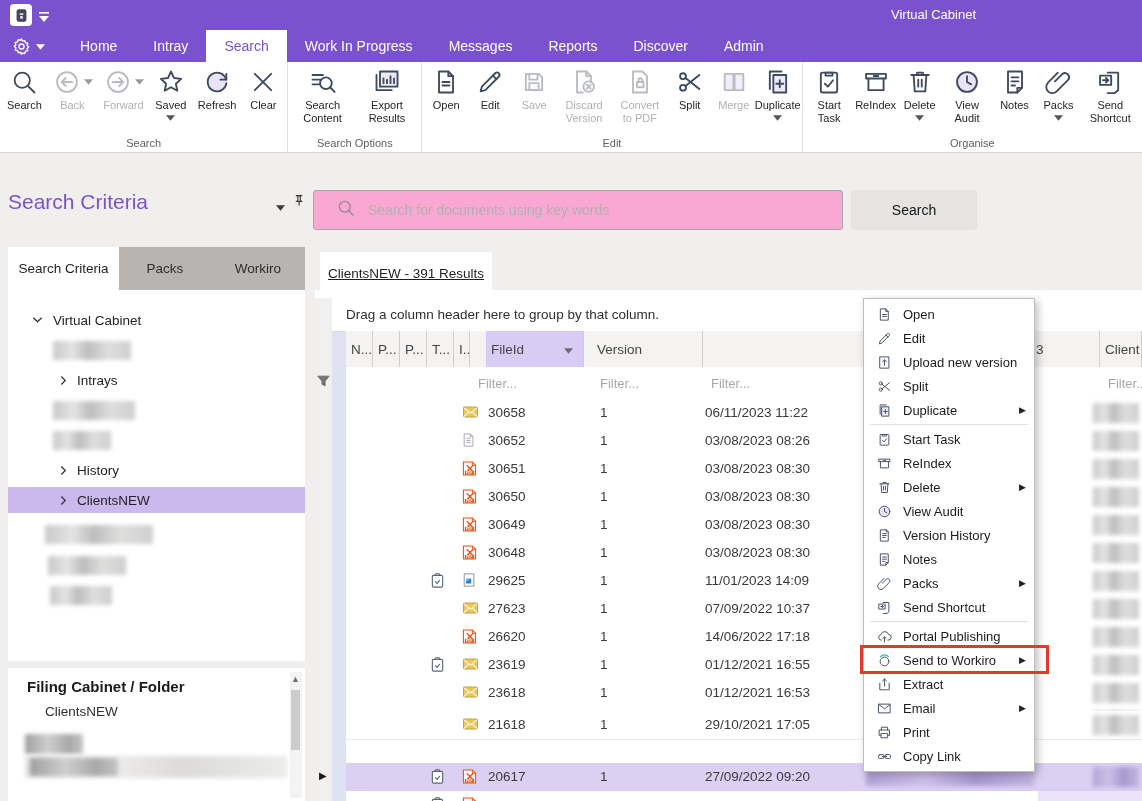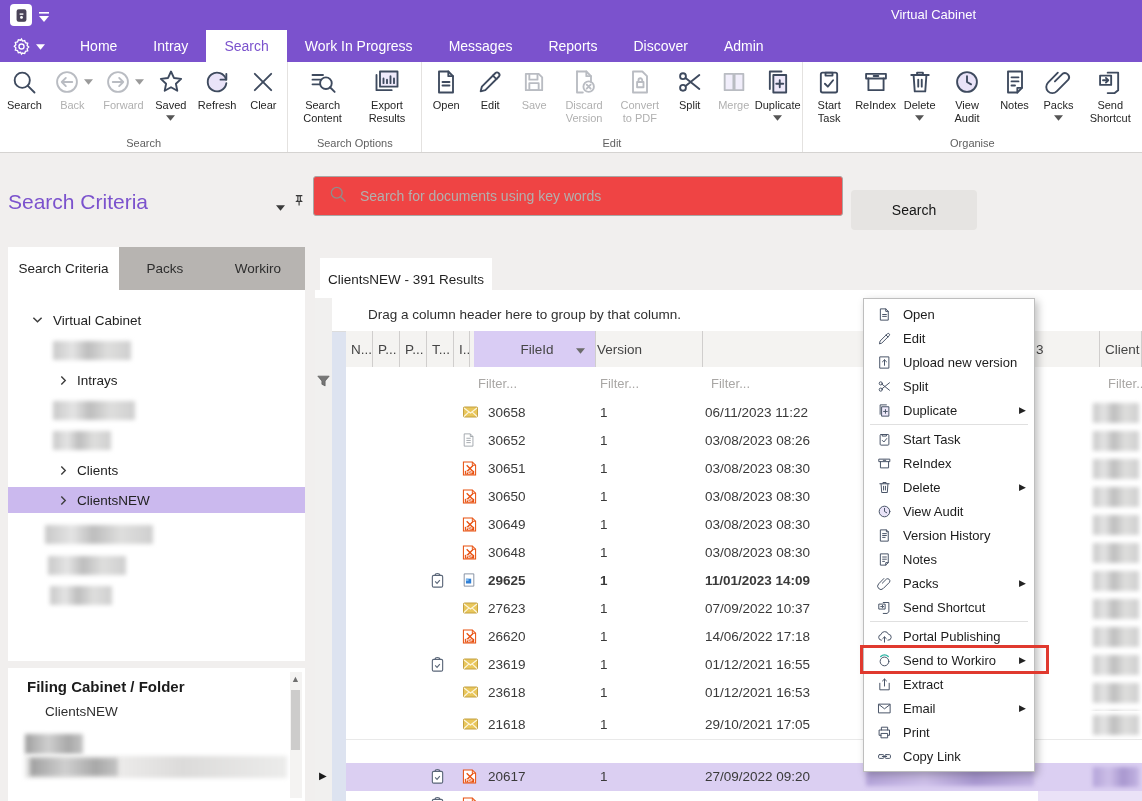--- a/index.html
+++ b/index.html
@@ -30,31 +30,31 @@
   .rbtn.disabled .rlab{color:#b0b0b0;}
   .rbtn .below-caret{color:#555;margin-top:1px;line-height:6px;}
   .riconrow{display:flex;align-items:center;}
   .side-caret{color:#9a9a9a;margin-left:2px;font-size:9px;}
   .glabel{text-align:center;font-size:11px;color:#606060;padding:1px 0 3px 0;}
 
   
   .sc-heading{position:absolute;left:8px;top:190px;font-size:21px;color:#7b52cd;}
   .sc-caret{position:absolute;left:276px;top:197px;color:#3a3a3a;}
   .sc-pin{position:absolute;left:293px;top:193px;color:#3a3a3a;}
-  .searchbox{position:absolute;left:313px;top:176px;width:530px;height:40px;background:#ef4444;border:1px solid #a9a7a5;border-radius:3px;box-sizing:border-box;display:flex;align-items:center;}
+  .searchbox{position:absolute;left:313px;top:190px;width:530px;height:40px;background:#f9a8d4;border:1px solid #a9a7a5;border-radius:3px;box-sizing:border-box;display:flex;align-items:center;padding-left:8px;}
   .searchbox svg{margin:0 10px 0 14px;}
   .searchbox input{border:none;outline:none;flex:1;font-size:14px;font-family:"Liberation Sans",sans-serif;color:#333;background:transparent;}
   .searchbox input::placeholder{color:#b2b0ae;}
   .search-btn{position:absolute;left:851px;top:190px;width:126px;height:40px;background:#e6e4e2;border:none;border-radius:4px;font-size:14px;color:#141414;font-family:"Liberation Sans",sans-serif;cursor:pointer;}
 
   
   .ltab{position:absolute;top:247px;height:43px;display:flex;align-items:center;justify-content:center;font-size:13.5px;cursor:pointer;box-sizing:border-box;}
   .ltab.inactive{background:#b7b4b1;color:#2e2e2e;}
   .ltab.active{background:#fff;color:#1f1f1f;}
-  .rtab{position:absolute;left:320px;top:258px;width:172px;height:43px;background:#fff;display:flex;align-items:center;justify-content:center;font-size:13.5px;color:#1f1f1f;cursor:pointer;}
+  .rtab{position:absolute;left:320px;top:252px;width:172px;height:43px;background:#fff;display:flex;align-items:center;justify-content:center;font-size:13.5px;color:#1f1f1f;cursor:pointer;text-decoration:underline;}
 
   
   .treepanel{position:absolute;left:8px;top:290px;width:297px;height:371px;background:#fff;}
   .titem{position:absolute;height:26px;display:flex;align-items:center;font-size:13.5px;color:#222;cursor:pointer;}
   .titem .chev{margin-right:10px;display:flex;color:#3c3c3c;}
   .tsel{position:absolute;left:0;width:297px;height:26px;background:#cbb9ee;}
   .blur{background:linear-gradient(90deg,#c9c9c9 0%,#e4e4e4 25%,#bdbdbd 45%,#dededd 70%,#cfcfcf 100%);filter:blur(2px);border-radius:1px;}
   .blur.dark{background:linear-gradient(90deg,#9f9f9f,#cfcfcf 40%,#a8a8a8 75%,#c4c4c4);}
   .blur.light{background:linear-gradient(90deg,#e3e3e2,#f0efee 30%,#dcdbda 60%,#ececeb);}
   .blur.purple{background:linear-gradient(90deg,#b3a3d8,#cdbfe8 35%,#a897cf 65%,#c3b4e2);}
@@ -65,21 +65,21 @@
   .filing-value{position:absolute;left:37px;top:36px;font-size:13.5px;color:#2e2e2e;}
   .fscroll{position:absolute;right:3px;top:4px;width:12px;height:126px;background:#f4f3f2;}
   .fscroll .arr{position:absolute;left:1px;top:2px;color:#6f6f6f;font-size:9px;}
   .fscroll .thumb{position:absolute;left:1px;top:18px;width:9px;height:60px;background:#cdcccb;}
 
   
   .tablearea{position:absolute;left:315px;top:290px;width:827px;height:511px;background:#fff;}
   .lstrip{position:absolute;left:315px;top:298px;width:17px;height:503px;background:#f1f0ef;border-right:1px solid #e0dedd;}
   .indcol{position:absolute;left:332px;top:331px;width:14px;height:470px;background:#dde3f0;}
   .groupbar{position:absolute;left:332px;top:298px;width:810px;height:33px;background:#fff;border-bottom:1px solid #dcdcdc;display:flex;align-items:center;}
-  .groupbar span{margin-left:36px;font-size:13.5px;color:#2f2f2f;}
+  .groupbar span{margin-left:14px;font-size:13.5px;color:#2f2f2f;}
   .hdrrow{position:absolute;left:346px;top:331px;width:796px;height:36px;background:#f4f3f1;border-bottom:1px solid #d8d6d4;}
   .hcell{position:absolute;top:0;height:36px;display:flex;align-items:center;font-size:13.5px;color:#454545;box-sizing:border-box;border-right:1px solid #d0cecd;padding-left:5px;overflow:hidden;white-space:nowrap;cursor:pointer;}
   .hcell.hl{background:#d9ccf4;}
   .hcell .sortcaret{position:absolute;right:10px;color:#6b6b6b;}
   .filtrow{position:absolute;left:346px;top:367px;width:796px;height:32px;background:#fff;border-bottom:1px solid #e6e6e6;}
   .fcell{position:absolute;top:0;height:32px;display:flex;align-items:center;font-size:13px;color:#a9a7a5;padding-left:8px;cursor:text;}
   .funnel{position:absolute;left:317px;top:373px;color:#5f5f5f;}
   .rowmark{position:absolute;left:319px;top:770px;color:#1a1a1a;font-size:10px;}
   .drow{position:absolute;left:346px;width:796px;height:28px;border-bottom:1px solid #e9e9e9;background:#fff;cursor:pointer;}
   .drow.sel{background:#dbcff2;}
@@ -447,21 +447,21 @@
         <span>Intrays</span>
       </div>
       <div class="blur" style="position: absolute; left: 45px; top: 111px; width: 82px; height: 19px;"></div>
       <div class="blur" style="position: absolute; left: 45px; top: 141px; width: 58px; height: 19px;"></div>
       <div class="titem" style="left: 52px; top: 167px;">
         <span class="chev">
           <svg viewBox="0 0 8 12" width="7" height="11" fill="none" stroke="#3c3c3c" stroke-width="1.6">
             <path d="M1.5 1.5 6 6l-4.5 4.5"></path>
           </svg>
         </span>
-        <span>Clients</span>
+        <span>History</span>
       </div>
       <div class="tsel" style="top: 197px;"></div>
       <div class="titem" style="left: 52px; top: 197px;">
         <span class="chev">
           <svg viewBox="0 0 8 12" width="7" height="11" fill="none" stroke="#3c3c3c" stroke-width="1.6">
             <path d="M1.5 1.5 6 6l-4.5 4.5"></path>
           </svg>
         </span>
         <span>ClientsNEW</span>
       </div>
@@ -497,21 +497,21 @@
       </div>
       <div class="hcell" style="left: 54px; width: 27px;">
         <span>P...</span>
       </div>
       <div class="hcell" style="left: 81px; width: 27px;">
         <span>T...</span>
       </div>
       <div class="hcell" style="left: 108px; width: 16px;">
         <span>I...</span>
       </div>
-      <div class="hcell hl" style="left: 128px; width: 122px; justify-content: center;">
+      <div class="hcell hl" style="left: 140px; width: 98px;">
         <span>FileId</span>
         <span class="sortcaret"><svg viewBox="0 0 10 6" width="9" height="6" fill="currentColor">
             <path d="M0 0h10L5 6z"></path>
           </svg></span>
       </div>
       <div class="hcell" style="left: 246px; width: 111px;">
         <span>Version</span>
       </div>
       <div class="hcell" style="left: 521px; width: 233px; padding-left: 169px;">
         <span>3</span>
@@ -597,21 +597,21 @@
             <path d="M11 1v3.5h3.5" fill="none" stroke="#e8500f"></path>
             <path d="M5 4.5 8.5 8 5 11.5 8.5 8 12 11.5M8.5 8 12 4.5" stroke="#e8500f" stroke-width="1.4" fill="none"></path>
             <rect x="3" y="10.5" width="10" height="4" fill="#e8500f"></rect>
             <text x="4" y="14" font-size="3.6" fill="#fff" font-family="sans-serif" font-weight="bold">PDF</text>
           </svg></span>
         <span class="rid">30648</span>
         <span class="rver">1</span>
         <span class="rdate">03/08/2023 08:30</span>
         <span class="cblur blur"></span>
       </div>
-      <div class="drow" style="top: 567px; font-weight: bold;">
+      <div class="drow" style="top: 567px;">
         <span class="taskic"><svg viewBox="0 0 16 16" width="15" height="17">
             <rect x="2.5" y="2.5" width="11" height="12.5" rx="1.5" fill="#fff" stroke="#5a6678" stroke-width="1.2"></rect>
             <path d="M5.5 2.5a2.5 2 0 0 1 5 0" fill="none" stroke="#5a6678" stroke-width="1.2"></path>
             <path d="M5.5 9l2 2 3-3.5" fill="none" stroke="#5a6678" stroke-width="1.2"></path>
           </svg></span>
         <span class="typeic"><svg viewBox="0 0 16 16" width="14" height="16">
             <path d="M2.5 1h11v14h-11z" fill="#fff" stroke="#7a8699"></path>
             <rect x="4.5" y="6.5" width="6" height="5.5" fill="#2f7fd6"></rect>
             <rect x="4.5" y="6.5" width="3" height="2.7" fill="#7db8ef"></rect>
           </svg></span>

